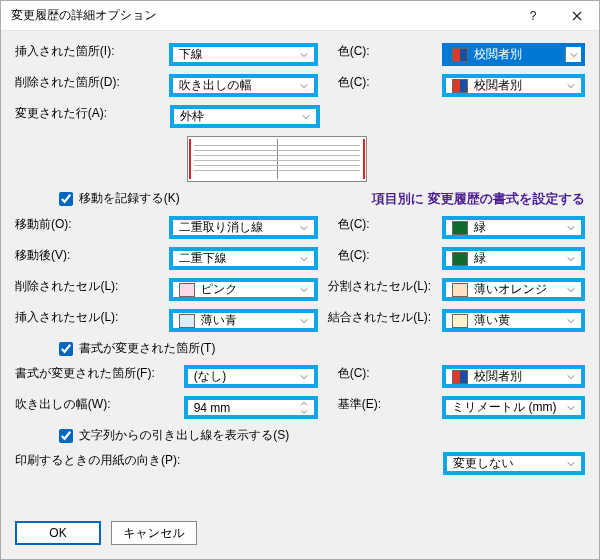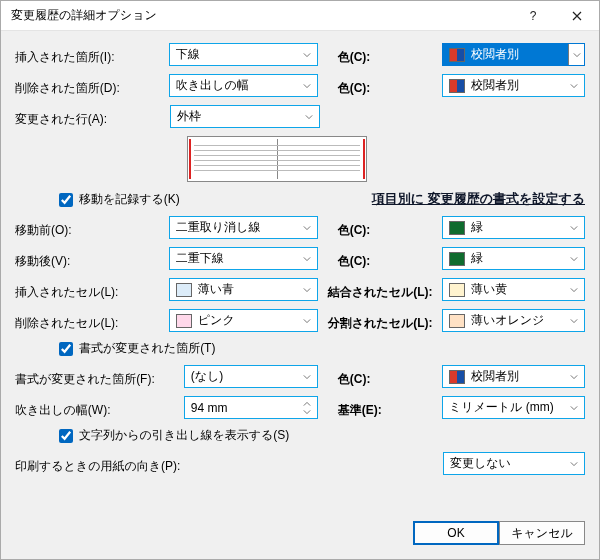--- a/index.html
+++ b/index.html
@@ -3,43 +3,43 @@
 <meta charset="utf-8">
 <style>
   *{box-sizing:border-box;font-family:"Yu Gothic UI","Meiryo UI","MS UI Gothic",sans-serif;font-size:12px;}
   body{margin:0;background:#f0f0f0;}
   .window{width:600px;height:560px;background:#f0f0f0;border:1px solid #aaa;display:flex;flex-direction:column;}
   .titlebar{display:flex;align-items:center;height:30px;background:#fff;border-bottom:1px solid #e4e4e4;}
   .titlebar .title{flex:1;padding-left:10px;font-size:12px;}
   .titlebar .tbtn{width:44px;height:30px;display:flex;align-items:center;justify-content:center;color:#222;}
   .titlebar .tbtn svg{width:10px;height:10px;}
   .body{flex:1;padding:12px 14px 0 14px;overflow:hidden;}
-  .row{display:flex;align-items:flex-end;margin-bottom:8px;}
+  .row{display:flex;align-items:flex-start;margin-bottom:8px;}
   .lbl{width:155px;display:flex;align-items:center;}
-  .sel{position:relative;width:150px;height:23px;border:1px solid #0ea5e9;background:#fff;display:flex;align-items:center;padding:0 18px 0 6px;}
+  .sel{position:relative;width:150px;height:23px;border:4px solid #0ea5e9;background:#fff;display:flex;align-items:center;padding:0 18px 0 6px;}
   .sel-wide{width:144px;}
   .sel .chev{position:absolute;right:2px;top:0;bottom:0;width:16px;display:flex;align-items:center;justify-content:center;}
   .sel.blue{background:#0078d4;color:#fff;border-color:#0078d4;}
   .sel.blue .chev{background:#fff;color:#333;right:0;top:0;bottom:0;border-left:1px solid #7a7a7a}
   .swatch{display:inline-block;width:16px;height:14px;border:1px solid #666;margin-right:6px;}
   .swatch-dual{width:16px;height:14px;border:1px solid #666;margin-right:6px;display:inline-flex;}
   .swatch-dual span{flex:1;}
   .gap{width:20px;}
   .gap-s{width:10px;}
-  .collbl{width:105px;font-weight:bold;}
+  .collbl{width:105px;}
   .chk{display:flex;align-items:center;padding-left:44px;}
   .chk input{margin:0 6px 0 0;accent-color:#0067c0;width:14px;height:14px;}
-  .note{color:#0f172a;font-weight:bold;font-size:13px;text-decoration:underline;}
+  .note{color:#4c1d95;font-weight:bold;font-size:13px;}
   .preview{margin:4px 0 8px 172px;width:180px;height:46px;border:1px solid #888;background:#fff;position:relative;}
   .preview::before{content:"";position:absolute;left:50%;top:2px;bottom:2px;border-left:1px solid #888;}
   .pv-v{position:absolute;top:2px;bottom:2px;width:2px;background:#d22;}
   .pv-v.l{left:1px;} .pv-v.r{right:1px;}
   .pv-lines{position:absolute;left:6px;right:6px;top:4px;bottom:4px;}
   .pv-lines div{height:1px;background:#bbb;margin:4px 0;}
-  .footer{display:flex;justify-content:flex-end;padding:10px 14px 14px;}
+  .footer{display:flex;justify-content:flex-start;gap:10px;padding:10px 14px 14px;}
   .btn{min-width:86px;height:24px;border:1px solid #888;background:#fdfdfd;display:flex;align-items:center;justify-content:center;}
   .btn.primary{border-color:#0067c0;box-shadow:inset 0 0 0 1px #0067c0;}
   svg.chv{width:8px;height:8px;}
 </style>
 </head>
 <body>
 
 <div class="window">
 
   <div class="titlebar">
@@ -193,62 +193,62 @@
         <span class="chev">
             <svg class="chv" viewBox="0 0 10 10">
               <path d="M1 3 L5 7 L9 3" stroke="#555" fill="none"></path>
             </svg>
           </span>
       </div>
     </div>
 
     <div class="row">
       <div class="lbl">
+          <span>削除されたセル(L):</span>
+        </div>
+      <div class="sel">
+        <span class="swatch" style="background:#ffd8ea"></span>
+        <span>ピンク</span>
+        <span class="chev">
+            <svg class="chv" viewBox="0 0 10 10">
+              <path d="M1 3 L5 7 L9 3" stroke="#555" fill="none"></path>
+            </svg>
+          </span>
+      </div>
+      <div class="gap-s"></div>
+      <div class="collbl" style="width:115px"><span>分割されたセル(L):</span></div>
+      <div class="sel sel-wide">
+        <span class="swatch" style="background:#ffe1c4"></span>
+        <span>薄いオレンジ</span>
+        <span class="chev">
+            <svg class="chv" viewBox="0 0 10 10">
+              <path d="M1 3 L5 7 L9 3" stroke="#555" fill="none"></path>
+            </svg>
+          </span>
+      </div>
+    </div>
+
+    <div class="row">
+      <div class="lbl">
           <span>挿入されたセル(L):</span>
         </div>
       <div class="sel">
         <span class="swatch" style="background:#dcecf9"></span>
         <span>薄い青</span>
         <span class="chev">
             <svg class="chv" viewBox="0 0 10 10">
               <path d="M1 3 L5 7 L9 3" stroke="#555" fill="none"></path>
             </svg>
           </span>
       </div>
       <div class="gap-s"></div>
       <div class="collbl" style="width:115px"><span>結合されたセル(L):</span></div>
       <div class="sel sel-wide">
         <span class="swatch" style="background:#fff3cf"></span>
         <span>薄い黄</span>
-        <span class="chev">
-            <svg class="chv" viewBox="0 0 10 10">
-              <path d="M1 3 L5 7 L9 3" stroke="#555" fill="none"></path>
-            </svg>
-          </span>
-      </div>
-    </div>
-
-    <div class="row">
-      <div class="lbl">
-          <span>削除されたセル(L):</span>
-        </div>
-      <div class="sel">
-        <span class="swatch" style="background:#ffd8ea"></span>
-        <span>ピンク</span>
-        <span class="chev">
-            <svg class="chv" viewBox="0 0 10 10">
-              <path d="M1 3 L5 7 L9 3" stroke="#555" fill="none"></path>
-            </svg>
-          </span>
-      </div>
-      <div class="gap-s"></div>
-      <div class="collbl" style="width:115px"><span>分割されたセル(L):</span></div>
-      <div class="sel sel-wide">
-        <span class="swatch" style="background:#ffe1c4"></span>
-        <span>薄いオレンジ</span>
         <span class="chev">
             <svg class="chv" viewBox="0 0 10 10">
               <path d="M1 3 L5 7 L9 3" stroke="#555" fill="none"></path>
             </svg>
           </span>
       </div>
     </div>
 
     <div class="row">
       <label class="chk">

